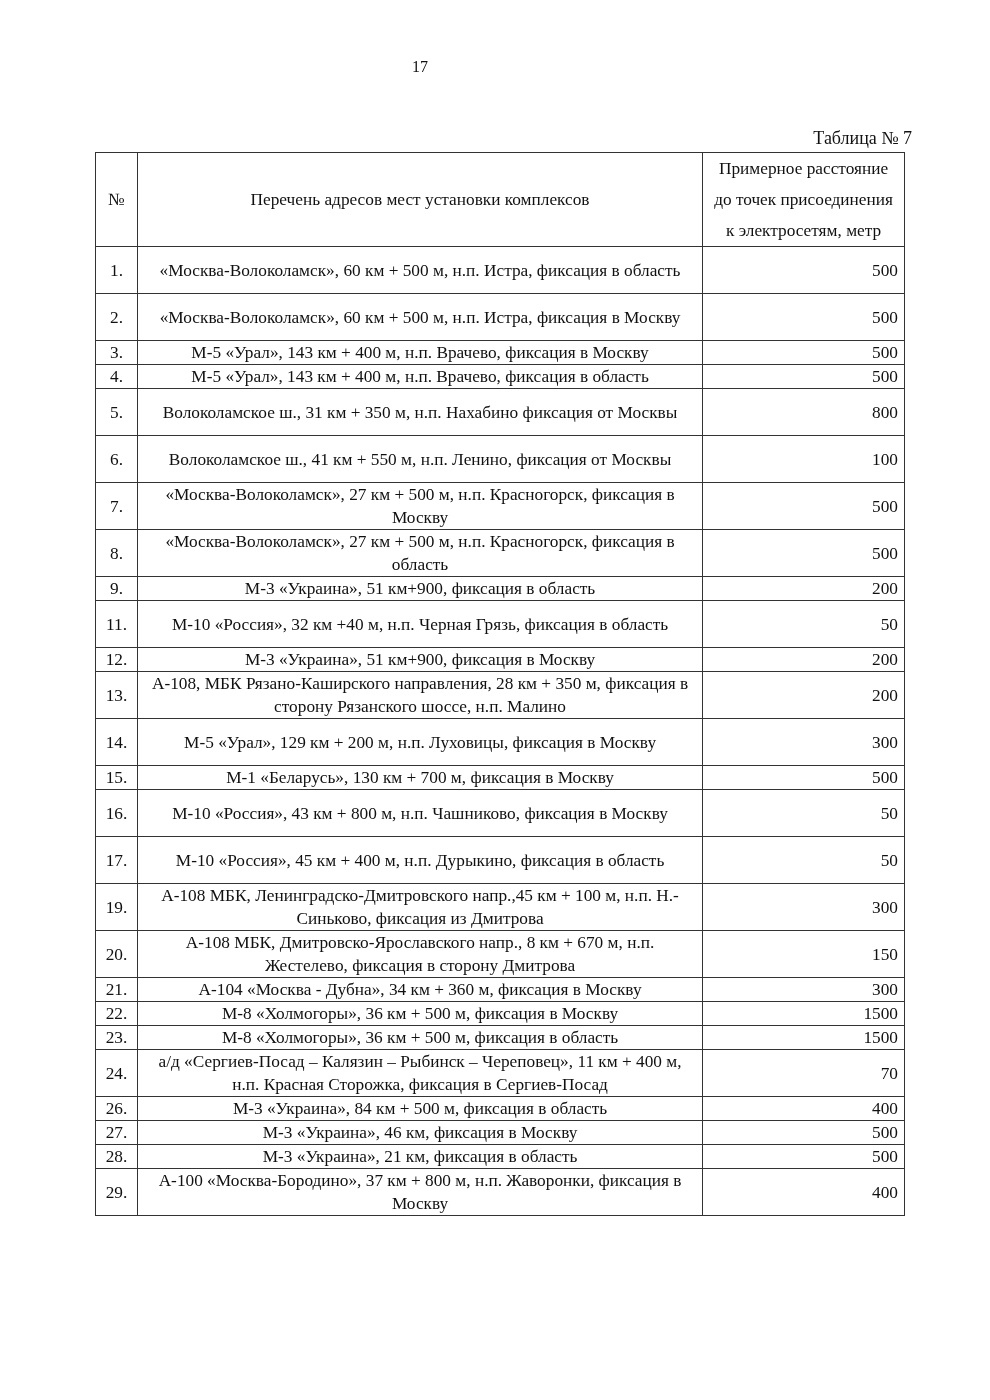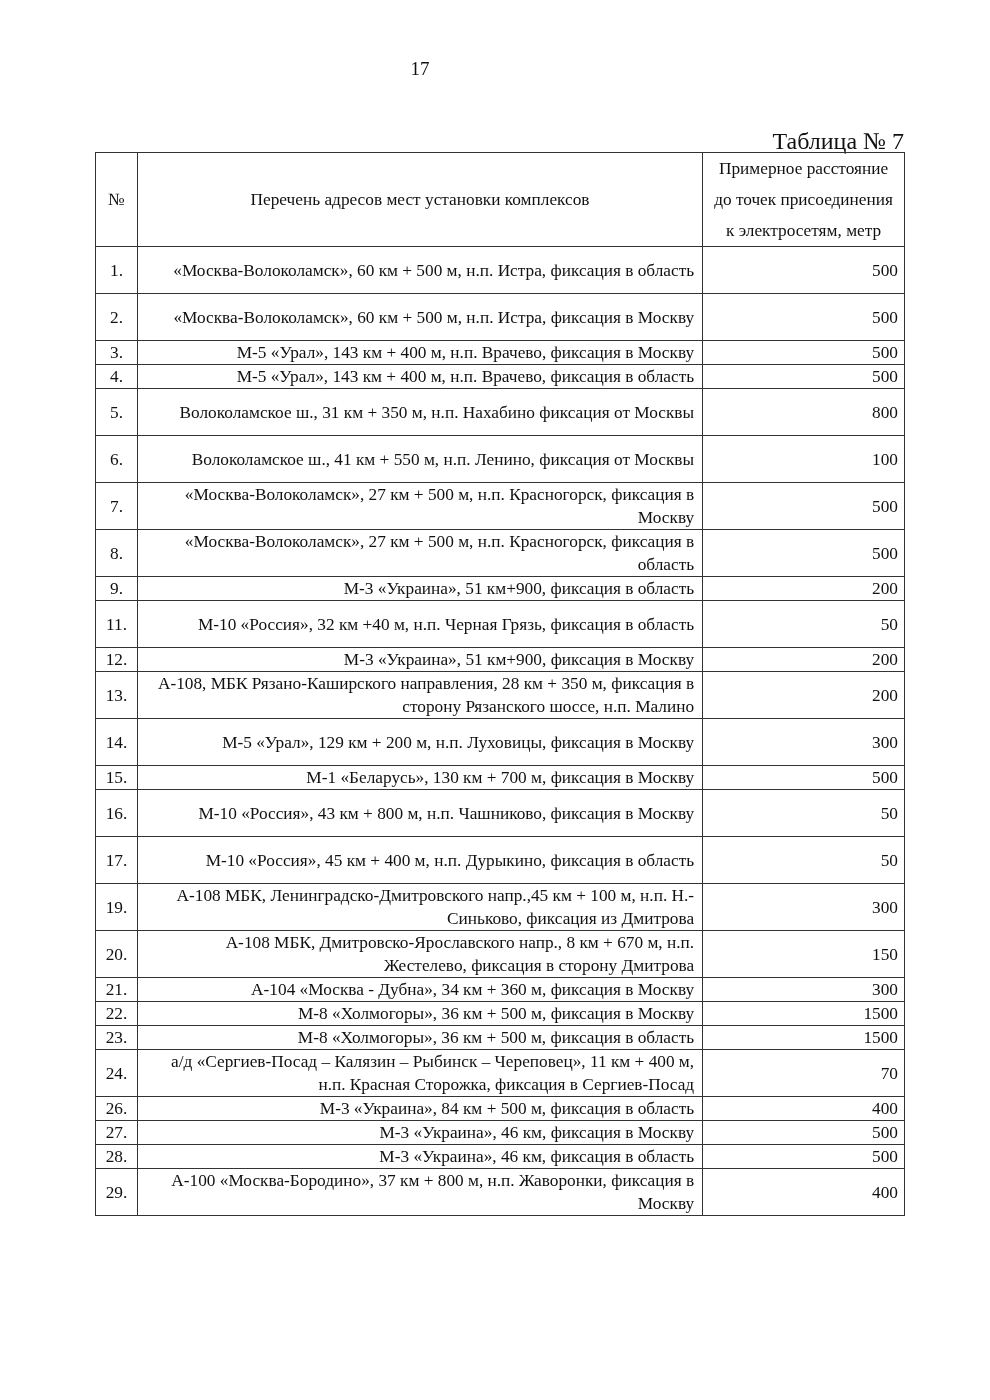--- a/index.html
+++ b/index.html
@@ -1,26 +1,26 @@
 <!DOCTYPE html>
 <html><head>
   <meta charset="utf-8">
   <style>
     html, body { margin: 0; padding: 0; background: #ffffff; }
     body { width: 990px; height: 1400px; position: relative; font-family: "Liberation Serif", serif; color: #111; }
-    .page-number { position: absolute; top: 58px; left: 0; width: 840px; text-align: center; font-size: 19px; }
-    .table-caption { position: absolute; top: 128px; right: 86px; font-size: 24px; }
+    .page-number { position: absolute; top: 58px; left: 0; width: 840px; text-align: center; font-size: 16px; }
+    .table-caption { position: absolute; top: 128px; right: 78px; font-size: 18px; }
     table { position: absolute; top: 152px; left: 95px; width: 810px; border-collapse: collapse; font-size: 17.3px; line-height: 23px; }
     td, th { border: 1px solid #333; padding: 0 6px; vertical-align: middle; font-weight: normal; }
     th { text-align: center; line-height: 31px; }
     col.c-num { width: 42px; }
     col.c-addr { width: 566px; }
     col.c-dist { width: 202px; }
     td.num { text-align: center; padding: 0 2px; }
-    td.addr { text-align: right; padding: 0 8px; }
+    td.addr { text-align: center; padding: 0 8px; }
     td.dist { text-align: right; }
     tr.single td { height: 23px; }
     tr.double td { height: 46px; }
     thead th { height: 91px; }
   </style>
 </head>
 <body>
 
 <div class="page-number">17</div>
 <div class="table-caption">Таблица № 7</div>
@@ -154,21 +154,21 @@
     <td class="addr">М-3 «Украина», 84 км + 500 м, фиксация в область</td>
     <td class="dist">400</td>
   </tr>
       <tr class="single">
     <td class="num">27.</td>
     <td class="addr">М-3 «Украина», 46 км, фиксация в Москву</td>
     <td class="dist">500</td>
   </tr>
       <tr class="single">
     <td class="num">28.</td>
-    <td class="addr">М-3 «Украина», 46 км, фиксация в область</td>
+    <td class="addr">М-3 «Украина», 21 км, фиксация в область</td>
     <td class="dist">500</td>
   </tr>
       <tr class="double">
     <td class="num">29.</td>
     <td class="addr">А-100 «Москва-Бородино», 37 км + 800 м, н.п. Жаворонки, фиксация в Москву</td>
     <td class="dist">400</td>
   </tr>
     </tbody>
 </table>
 

